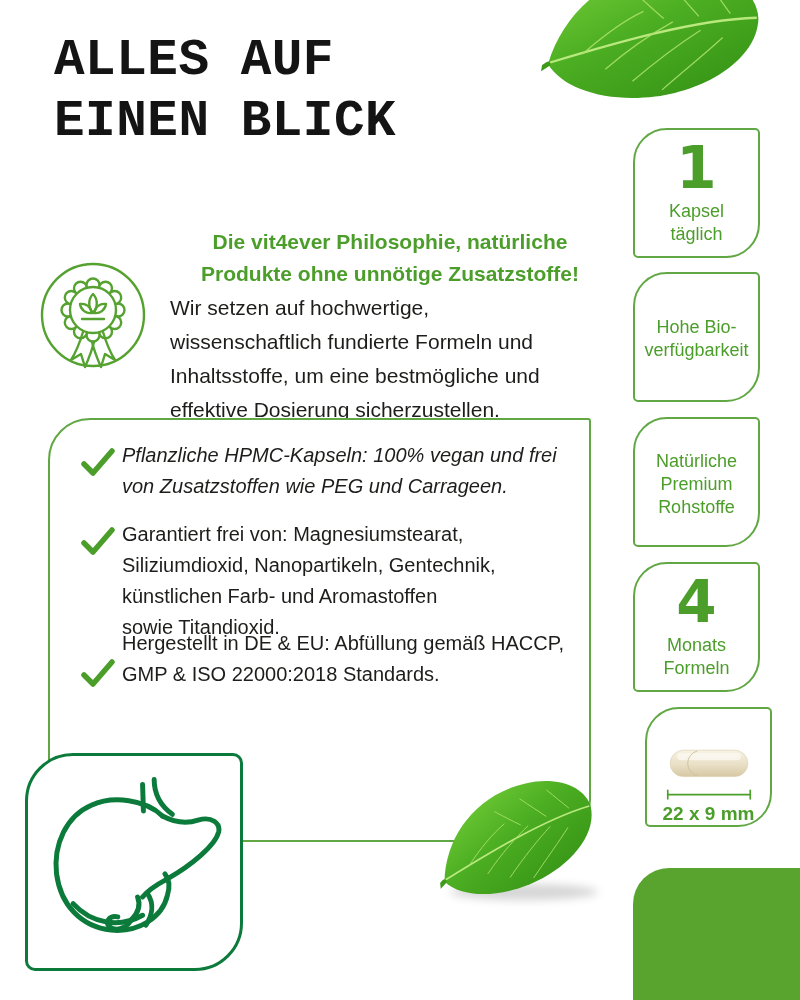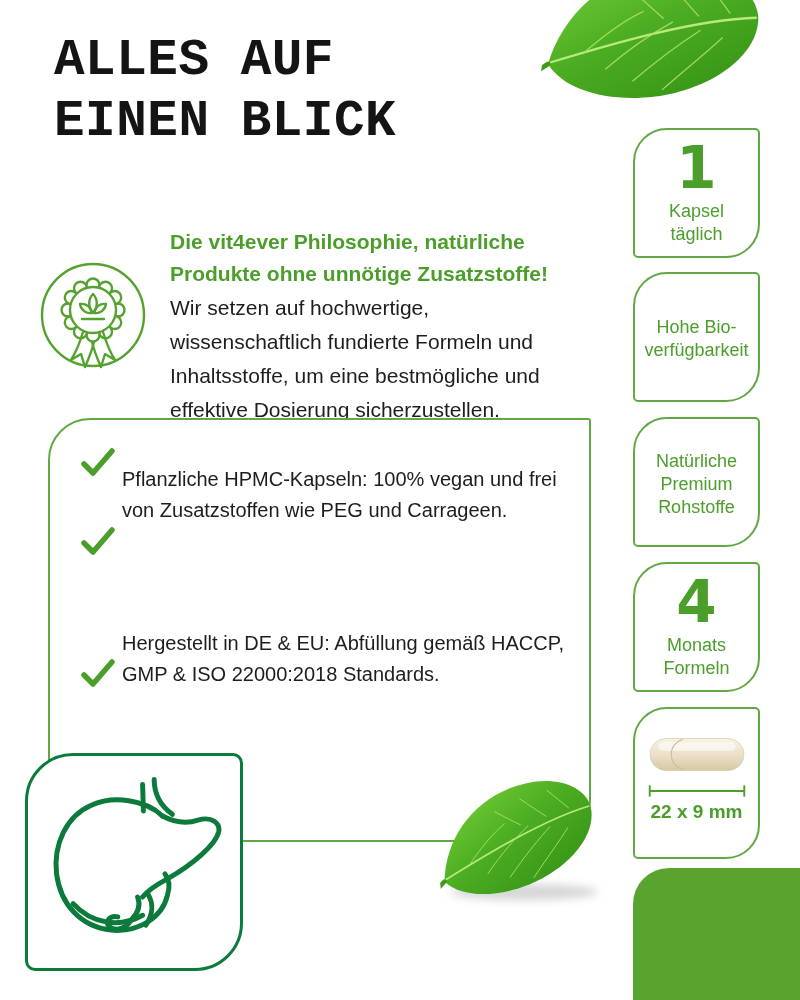--- a/index.html
+++ b/index.html
@@ -13,47 +13,47 @@
          font-weight:bold;font-size:51px;line-height:61px;letter-spacing:.5px;color:#141414;}
 
   
   .leaf-top{left:548px;top:-46px;width:220px;height:164px;transform:rotate(9deg);}
 
   
   .badge{left:38px;top:260px;width:110px;height:118px;}
 
   
   .philosophy{left:170px;top:226px;width:440px;}
-  .phil-hl{font-size:21px;line-height:32px;font-weight:bold;color:#4c9e2b;}
+  .phil-hl{font-size:21px;line-height:32px;font-weight:bold;color:#4c9e2b;text-align:center;}
   .phil-body{font-size:21px;line-height:34px;color:#1d1d1b;margin-top:1px;}
 
   
   .panel{left:48px;top:418px;width:539px;height:420px;border:2px solid #61a844;
          border-radius:42px 3px 42px 3px;background:#fff;}
   .check-icon{width:36px;height:30px;}
   .ci-1{left:80px;top:447px;} .ci-2{left:80px;top:526px;} .ci-3{left:80px;top:658px;}
   .check-text{left:122px;width:462px;font-size:20px;line-height:31px;color:#1d1d1b;}
-  .ct-1{top:464px;} .ct-2{top:519px;} .ct-3{top:628px;}
+  .ct-1{top:440px;font-style:italic;} .ct-2{top:519px;} .ct-3{top:628px;}
 
   
   .liver-box{left:25px;top:753px;width:212px;height:212px;background:#fff;
              border:3.5px solid #0c7a3b;border-radius:48px 10px 48px 10px;z-index:4;}
   .liver-box svg{position:absolute;left:12px;top:12px;width:182px;height:182px;}
 
   
   .leaf-shadow{left:450px;top:884px;width:148px;height:16px;background:rgba(0,0,0,.16);
                border-radius:50%;filter:blur(4px);z-index:5;}
   .leaf-bottom{left:436px;top:776px;width:168px;height:126px;transform:rotate(-6deg);z-index:6;}
 
   
   .card{left:633px;width:127px;height:130px;border:2px solid #61a844;background:#fff;
         border-radius:34px 5px 34px 5px;display:flex;flex-direction:column;
         align-items:center;justify-content:center;text-align:center;box-sizing:border-box;}
   .card-1{top:128px;} .card-2{top:272px;} .card-3{top:417px;} .card-4{top:562px;}
-  .card-cap{top:707px;height:152px;justify-content:flex-start;padding-top:22px;}
+  .card-cap{top:707px;height:120px;justify-content:flex-start;padding-top:35px;margin-left:12px;}
   .big-num{font-family:"DejaVu Sans",sans-serif;font-weight:bold;font-size:58px;
            line-height:56px;color:#4c9e2b;}
   .card-label{font-size:18px;line-height:23px;font-weight:normal;color:#4c9e2b;margin-top:4px;}
   .capsule-svg{width:104px;height:47px;}
   .measure-svg{width:104px;height:16px;margin-top:5px;}
   .dim-label{font-size:19px;font-weight:bold;color:#4c9e2b;margin-top:2px;}
 
   
   .green-panel{left:633px;top:868px;width:167px;height:132px;background:#58a42f;
                border-radius:36px 0 0 0;}
@@ -138,20 +138,24 @@
 
   <svg class="abs check-icon ci-1" viewBox="0 0 36 30">
     <path d="M4,17 L13,26 L32,4" fill="none" stroke="#4c9e2b" stroke-width="5.5" stroke-linecap="round" stroke-linejoin="round"></path>
   </svg>
   <div class="abs check-text ct-1 preline">Pflanzliche HPMC-Kapseln: 100% vegan und frei
 von Zusatzstoffen wie PEG und Carrageen.</div>
 
   <svg class="abs check-icon ci-2" viewBox="0 0 36 30">
     <path d="M4,17 L13,26 L32,4" fill="none" stroke="#4c9e2b" stroke-width="5.5" stroke-linecap="round" stroke-linejoin="round"></path>
   </svg>
+  <div class="abs check-text ct-2 preline">Garantiert frei von: Magnesiumstearat,
+Siliziumdioxid, Nanopartikeln, Gentechnik,
+künstlichen Farb- und Aromastoffen
+sowie Titandioxid.</div>
 
   <svg class="abs check-icon ci-3" viewBox="0 0 36 30">
     <path d="M4,17 L13,26 L32,4" fill="none" stroke="#4c9e2b" stroke-width="5.5" stroke-linecap="round" stroke-linejoin="round"></path>
   </svg>
   <div class="abs check-text ct-3 preline">Hergestellt in DE &amp; EU: Abfüllung gemäß HACCP,
 GMP &amp; ISO 22000:2018 Standards.</div>
 
   <div class="abs liver-box">
     <svg viewBox="0 0 220 220" fill="none" stroke="#0c7a3b" stroke-width="6" stroke-linecap="round" stroke-linejoin="round">
       <path d="M148,58 C128,38 88,33 62,45 C32,58 16,92 20,128 C25,166 50,192 86,196 C120,199 148,180 154,154 C157,144 156,134 151,128"></path>

